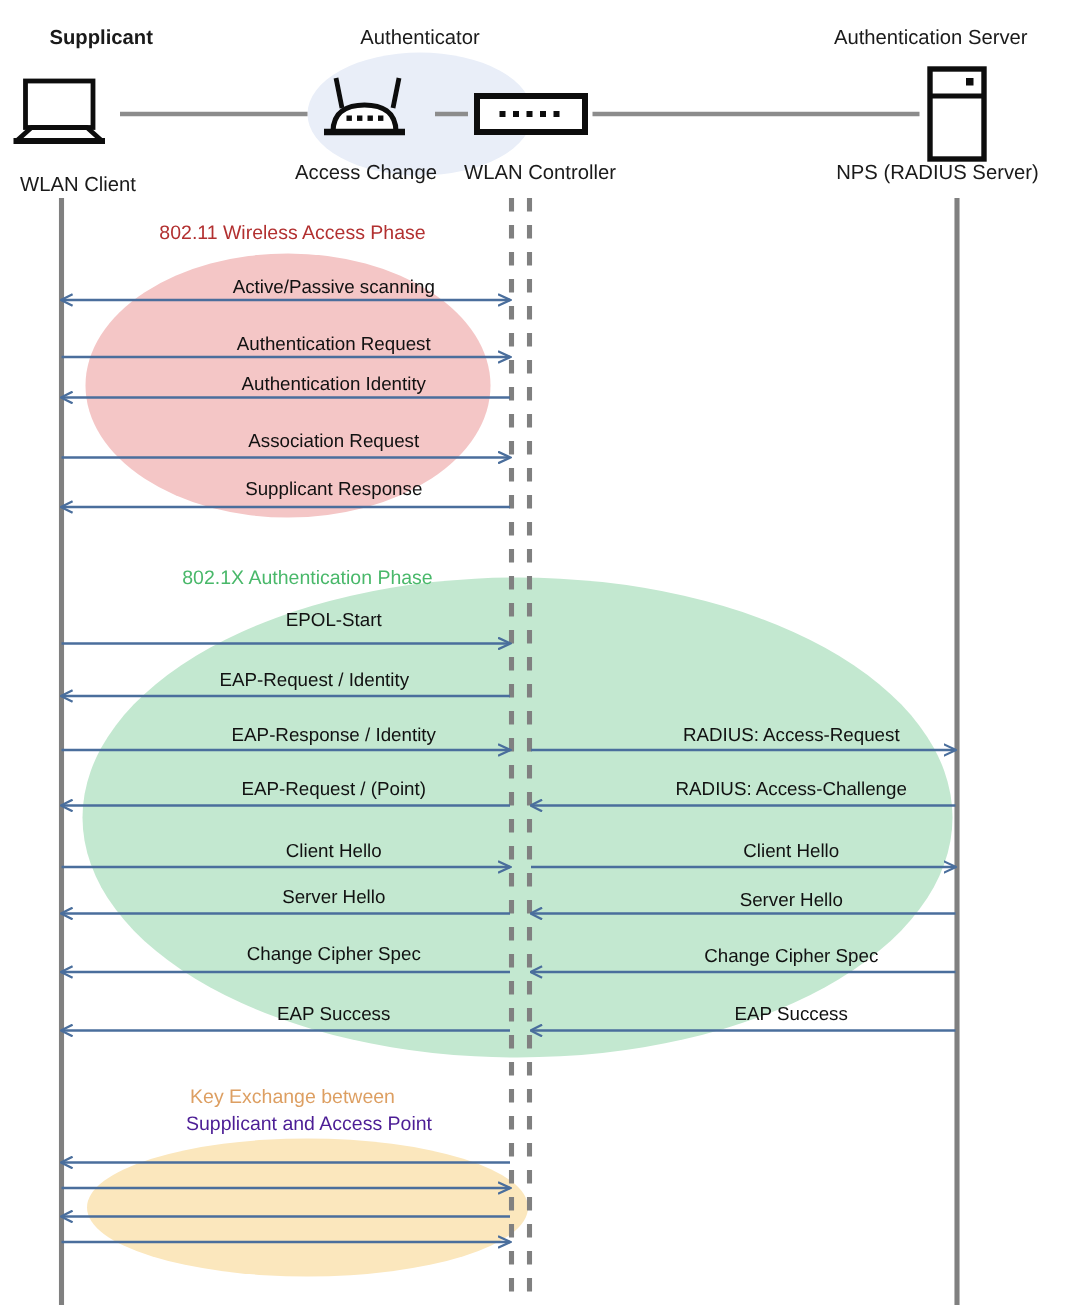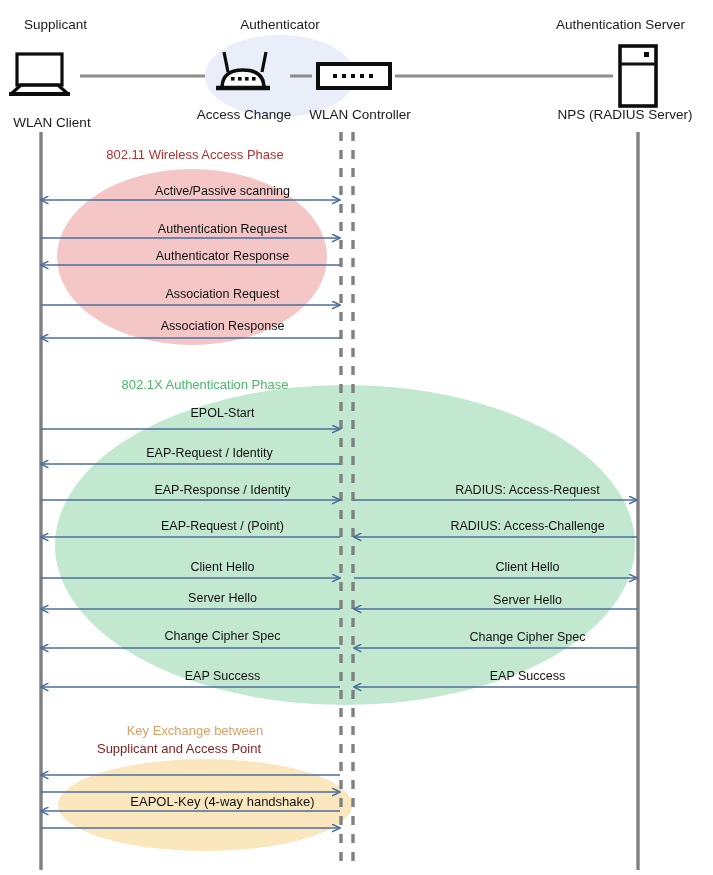--- a/index.html
+++ b/index.html
@@ -141,49 +141,48 @@
     <g stroke="#4a6e9c" stroke-width="1.7">
       <line x1="354" y1="500" x2="637" y2="500" marker-end="url(#arrow-right)"></line>
       <line x1="354" y1="537" x2="637" y2="537" marker-start="url(#arrow-left)"></line>
       <line x1="354" y1="578" x2="637" y2="578" marker-end="url(#arrow-right)"></line>
       <line x1="354" y1="609" x2="637" y2="609" marker-start="url(#arrow-left)"></line>
       <line x1="354" y1="648" x2="637" y2="648" marker-start="url(#arrow-left)"></line>
       <line x1="354" y1="687" x2="637" y2="687" marker-start="url(#arrow-left)"></line>
     </g>
   </svg>
 
-  <div class="node-title" style="left:0px; top:18px; width:95px; text-align:left; padding-left:24px;">Supplicant</div>
+  <div class="node-title" style="left:0px; top:18px; width:95px; text-align:right; padding-left:7px;font-weight:bold;">Supplicant</div>
   <div class="node-title" style="left:205px; top:18px; width:150px;">Authenticator</div>
   <div class="node-title" style="left:528px; top:18px; width:185px;">Authentication Server</div>
 
   <div class="node-caption" style="left:0px; top:116px; width:104px;">WLAN Client</div>
   <div class="node-caption" style="left:192px; top:108px; width:104px;">Access Change</div>
   <div class="node-caption" style="left:300px; top:108px; width:120px;">WLAN Controller</div>
   <div class="node-caption" style="left:545px; top:108px; width:160px;">NPS (RADIUS Server)</div>
 
   <div class="phase-label" style="left:60px; top:146px; width:270px; color:#b23030;">802.11 Wireless Access Phase</div>
   <div class="phase-label" style="left:75px; top:376px; width:260px; color:#49b86a;">802.1X Authentication Phase</div>
   <div class="phase-label" style="left:60px; top:722px; width:270px; color:#dd9f62;">Key Exchange between</div>
-  <div class="phase-label" style="left:44px; top:740px; width:270px; color:#7f1d1d;">Supplicant and Access Point</div>
+  <div class="phase-label" style="left:71px; top:740px; width:270px; color:#4c1d95;">Supplicant and Access Point</div>
 
   <div class="msg-label" style="left:41px; top:185px; width:299px;">Active/Passive scanning</div>
   <div class="msg-label" style="left:41px; top:223px; width:299px;">Authentication Request</div>
-  <div class="msg-label" style="left:41px; top:250px; width:299px;">Authenticator Response</div>
+  <div class="msg-label" style="left:41px; top:250px; width:299px;">Authentication Identity</div>
   <div class="msg-label" style="left:41px; top:288px; width:299px;">Association Request</div>
-  <div class="msg-label" style="left:41px; top:320px; width:299px;">Association Response</div>
+  <div class="msg-label" style="left:41px; top:320px; width:299px;">Supplicant Response</div>
 
   <div class="msg-label" style="left:41px; top:407px; width:299px;">EPOL-Start</div>
   <div class="msg-label" style="left:28px; top:447px; width:299px;">EAP-Request / Identity</div>
   <div class="msg-label" style="left:41px; top:484px; width:299px;">EAP-Response / Identity</div>
   <div class="msg-label" style="left:41px; top:520px; width:299px;">EAP-Request / (Point)</div>
   <div class="msg-label" style="left:41px; top:561px; width:299px;">Client Hello</div>
   <div class="msg-label" style="left:41px; top:592px; width:299px;">Server Hello</div>
   <div class="msg-label" style="left:41px; top:630px; width:299px;">Change Cipher Spec</div>
   <div class="msg-label" style="left:41px; top:670px; width:299px;">EAP Success</div>
-  <div class="msg-label" style="left:41px; top:795px; width:299px; font-size:13px;">EAPOL-Key (4-way handshake)</div>
 
   <div class="msg-label" style="left:354px; top:484px; width:283px;">RADIUS: Access-Request</div>
   <div class="msg-label" style="left:354px; top:520px; width:283px;">RADIUS: Access-Challenge</div>
   <div class="msg-label" style="left:354px; top:561px; width:283px;">Client Hello</div>
   <div class="msg-label" style="left:354px; top:594px; width:283px;">Server Hello</div>
   <div class="msg-label" style="left:354px; top:631px; width:283px;">Change Cipher Spec</div>
   <div class="msg-label" style="left:354px; top:670px; width:283px;">EAP Success</div>
 
 </div>
 

